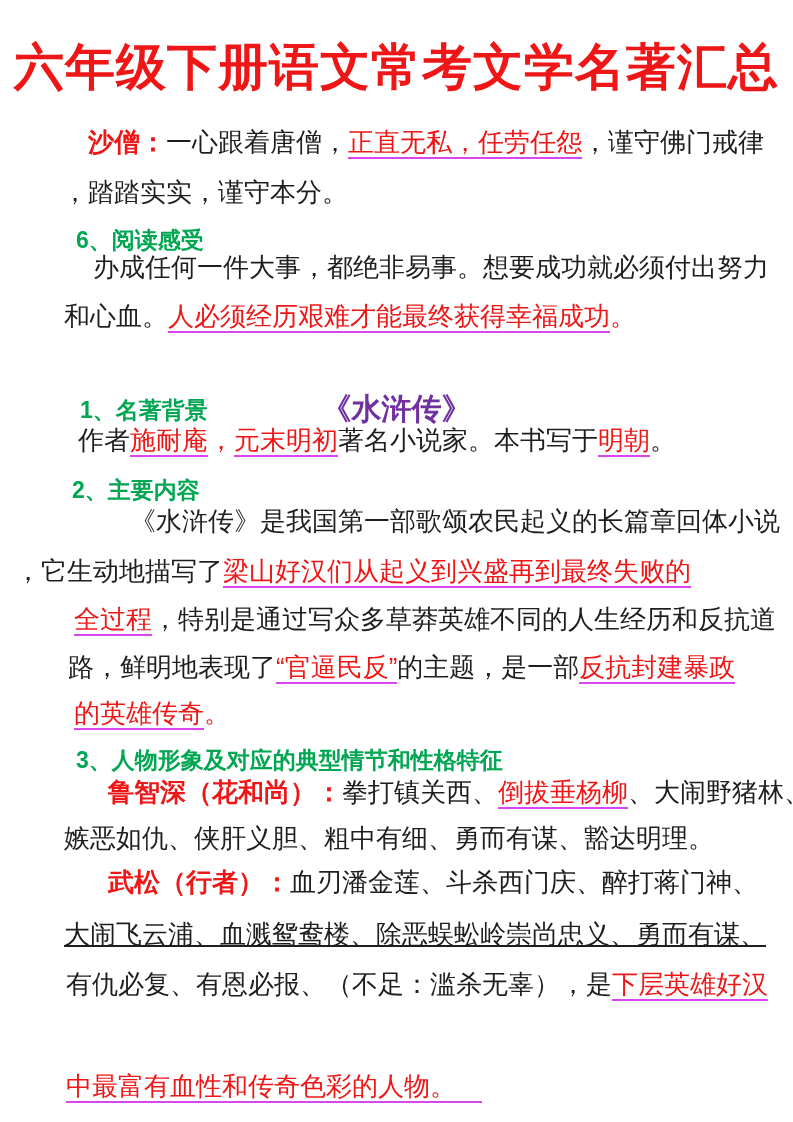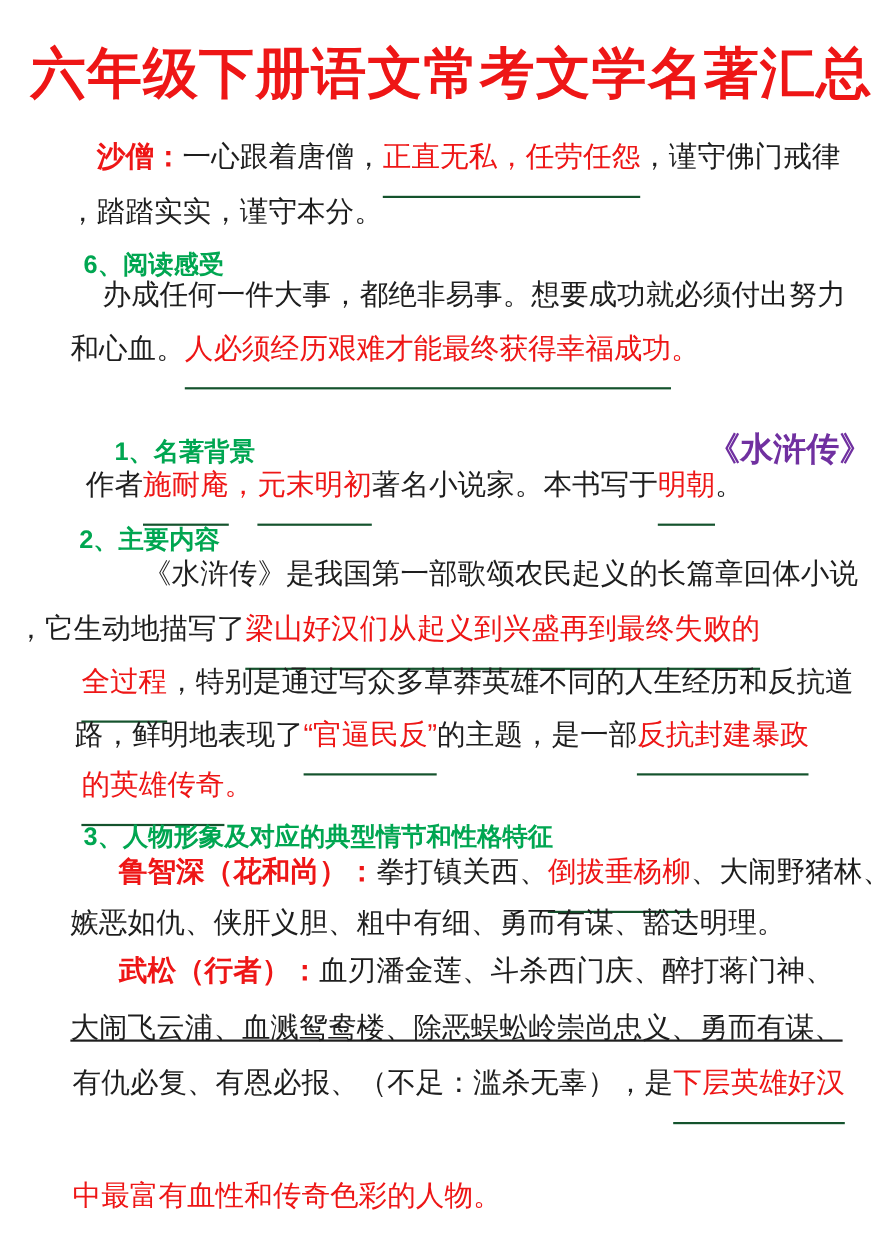--- a/index.html
+++ b/index.html
@@ -12,44 +12,44 @@
     font-family: "Liberation Sans", "DejaVu Sans", sans-serif;
   }
   .line {
     position: absolute;
     white-space: pre;
     font-size: 26px;
     font-weight: 500;
     line-height: 1.25;
     color: #1e1e1e;
   }
-  .line.center { left: 0; width: 100%; text-align: right; font-family: Liberation Serif, serif; }
+  .line.center { left: 0; width: 100%; text-align: center; font-family: Liberation Serif, serif; }
   .line.title  { font-size: 50px; font-weight: bold; letter-spacing: 1px; }
   .line.h-purple { font-size: 30px; font-weight: bold; margin-top: 37px; }
   .line.h-green  { font-size: 23px; font-weight: bold; }
   .s-black  { color: #1e1e1e; text-align: right; }
   .s-red    { color: #ee1616; }
   .s-red-b  { color: #ee1616; font-weight: bold; }
-  .s-red-u  { color: #ee1616; border-bottom: 2px solid #14532d; padding-bottom: 21px; }
+  .s-red-u  { color: #ee1616; border-bottom: 2px solid #d946ef; padding-bottom: 0; }
   .s-green-b  { color: #00a651; }
   .s-purple-b { color: #7030a0; }
 </style>
 </head>
 <body>
 
 <div class="page">
   <div id="doc-lines">
       <div class="line title center" style="top: 36px;"><span class="s-red-b">六年级下册语文常考文学名著汇总</span></div>
       <div class="line body" style="left: 88px; top: 126px;"><span class="s-red-b">沙僧：</span><span class="s-black">一心跟着唐僧，</span><span class="s-red-u">正直无私，任劳任怨</span><span class="s-black">，谨守佛门戒律</span></div>
       <div class="line body" style="left: 62px; top: 176px;"><span class="s-black">，踏踏实实，谨守本分。</span></div>
       <div class="line h-green" style="left: 76px; top: 226px;"><span class="s-green-b">6、阅读感受</span></div>
       <div class="line body" style="left: 93px; top: 251px;"><span class="s-black">办成任何一件大事，都绝非易事。想要成功就必须付出努力</span></div>
       <div class="line body" style="left: 64px; top: 300px;"><span class="s-black">和心血。</span><span class="s-red-u">人必须经历艰难才能最终获得幸福成功</span><span class="s-red">。</span></div>
       <div class="line h-purple center" style="top: 353px;"><span class="s-purple-b">《水浒传》</span></div>
-      <div class="line h-green" style="left: 80px; top: 396px; margin-left: 24px;"><span class="s-green-b">1、名著背景</span></div>
+      <div class="line h-green" style="left: 80px; top: 396px;"><span class="s-green-b">1、名著背景</span></div>
       <div class="line body" style="left: 78px; top: 424px;"><span class="s-black">作者</span><span class="s-red-u">施耐庵</span><span class="s-red">，</span><span class="s-red-u">元末明初</span><span class="s-black">著名小说家。本书写于</span><span class="s-red-u">明朝</span><span class="s-black">。</span></div>
       <div class="line h-green" style="left: 72px; top: 476px;"><span class="s-green-b">2、主要内容</span></div>
       <div class="line body" style="left: 130px; top: 505px;"><span class="s-black">《水浒传》是我国第一部歌颂农民起义的长篇章回体小说</span></div>
       <div class="line body" style="left: 15px; top: 555px;"><span class="s-black">，它生动地描写了</span><span class="s-red-u">梁山好汉们从起义到兴盛再到最终失败的</span></div>
       <div class="line body" style="left: 74px; top: 603px;"><span class="s-red-u">全过程</span><span class="s-black">，特别是通过写众多草莽英雄不同的人生经历和反抗道</span></div>
       <div class="line body" style="left: 68px; top: 651px;"><span class="s-black">路，鲜明地表现了</span><span class="s-red-u">“官逼民反”</span><span class="s-black">的主题，是一部</span><span class="s-red-u">反抗封建暴政</span></div>
       <div class="line body" style="left: 74px; top: 697px;"><span class="s-red-u">的英雄传奇</span><span class="s-red">。</span></div>
       <div class="line h-green" style="left: 76px; top: 746px;"><span class="s-green-b">3、人物形象及对应的典型情节和性格特征</span></div>
       <div class="line body" style="left: 108px; top: 776px;"><span class="s-red-b">鲁智深（花和尚）：</span><span class="s-black">拳打镇关西、</span><span class="s-red-u">倒拔垂杨柳</span><span class="s-black">、大闹野猪林、</span></div>
       <div class="line body" style="left: 64px; top: 822px;"><span class="s-black">嫉恶如仇、侠肝义胆、粗中有细、勇而有谋、豁达明理。</span></div>

